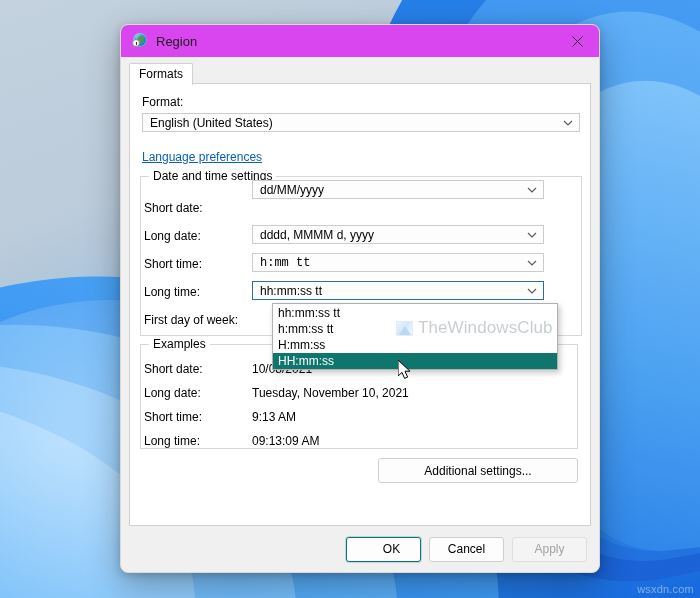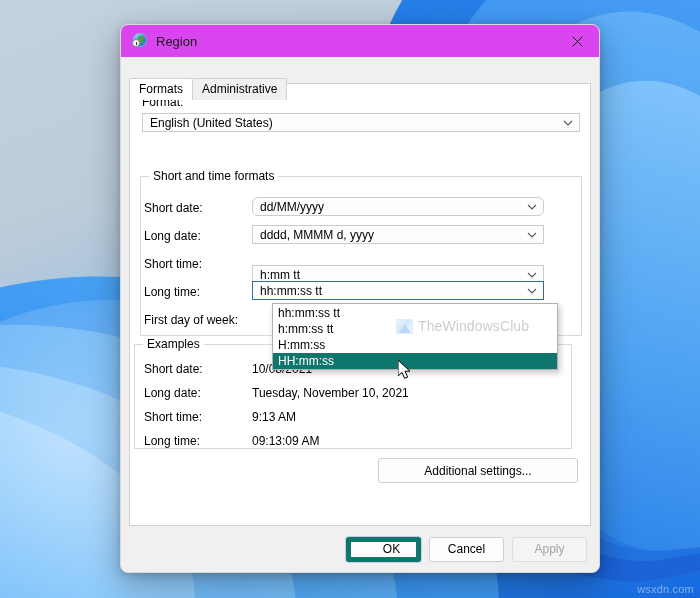--- a/index.html
+++ b/index.html
@@ -111,21 +111,21 @@
     width: 44px; height: 33px;
     display: flex; align-items: center; justify-content: center;
     cursor: default;
   }
   #close-btn svg { display: block; }
 
   
   #tabstrip {
     position: relative;
     height: 22px;
-    margin: 20px 0 0 8px;
+    margin: 5px 0 0 8px;
     display: flex; align-items: flex-start;
     z-index: 3;
   }
   .tab {
     font-size: 12px; color: #000;
     padding: 3px 9px 3px 9px;
     border: 1px solid #d0d0d0;
     border-bottom: none;
     background: #f0f0f0;
     margin-right: -1px;
@@ -183,36 +183,36 @@
     border: 1px solid #d8d8d8;
   }
   .group-title {
     position: absolute;
     top: -8px; left: 8px;
     background: #ffffff;
     padding: 0 4px;
     font-size: 12px; color: #000;
   }
   #dt-group { left: 10px; top: 92px; width: 442px; height: 160px; }
-  #ex-group { left: 4px; top: 260px; width: 438px; height: 105px; }
+  #ex-group { left: 10px; top: 260px; width: 438px; height: 105px; }
 
   .row-label {
     position: absolute;
     font-size: 12px; color: #000;
     left: 14px;
   }
   .row-combo { left: 122px; width: 292px; }
 
   
   #lbl-shortdate { top: 117px; }
-  #cmb-shortdate { top: 113px; border-radius: 6px; }
+  #cmb-shortdate { top: 96px; }
   #lbl-longdate  { top: 145px; }
   #cmb-longdate  { top: 141px; }
   #lbl-shorttime { top: 173px; }
-  #cmb-shorttime { top: 181px; }
+  #cmb-shorttime { top: 169px; font-family: Liberation Mono, monospace; }
   #lbl-longtime  { top: 201px; }
   #cmb-longtime  { top: 197px; }
   #lbl-firstday  { top: 229px; }
 
   
   .ex-label { position: absolute; left: 14px; font-size: 12px; color: #000; }
   .ex-value { position: absolute; left: 122px; font-size: 12px; color: #000; }
   #exl-1 { top: 278px; } #exv-1 { top: 278px; }
   #exl-2 { top: 302px; } #exv-2 { top: 302px; }
   #exl-3 { top: 326px; } #exv-3 { top: 326px; }
@@ -268,21 +268,21 @@
     background: linear-gradient(135deg, #dbeefb 0%, #bcdcf6 45%, #e8f4fc 100%);
     border: 1px solid #cfe4f5;
     position: relative; overflow: hidden;
   }
   #twc-watermark .twc-logo::after {
     content: ""; position: absolute; left: 2px; bottom: 0;
     border-left: 6px solid transparent; border-right: 6px solid transparent;
     border-bottom: 9px solid #7cb6e6; opacity: .75;
   }
   #twc-watermark .twc-text {
-    font-size: 14px; color: #a9b0b6; letter-spacing: .1px;
+    font-size: 17px; color: #a9b0b6; letter-spacing: .1px;
   }
 
   
   #cursor {
     position: absolute;
     left: 398px; top: 360px;
     z-index: 40;
     pointer-events: none;
   }
 
@@ -297,21 +297,21 @@
   }
   .btn {
     width: 75px; height: 25px;
     background: #fdfdfd;
     border: 1px solid #cfcfcf;
     border-radius: 3px;
     font-size: 12px; color: #000;
     display: flex; align-items: center; justify-content: center;
   }
   .btn.default {
-    border: 5px solid #0f766e;
+    border: 1px solid #0f766e;
     box-shadow: 0 0 0 1px rgba(46,124,196,.25);
     padding-left: 16px;
   }
   .btn.disabled { color: #a3a3a3; border-color: #dedede; background: #f4f4f4; }
 </style>
 </head>
 <body>
 
 <div id="desktop">
   <div class="bloom r1"></div>
@@ -341,41 +341,39 @@
         <line x1="0.5" y1="0.5" x2="10.5" y2="10.5" stroke="#1b1b1b" stroke-width="1"></line>
         <line x1="10.5" y1="0.5" x2="0.5" y2="10.5" stroke="#1b1b1b" stroke-width="1"></line>
       </svg>
     </div>
   </div>
 
   <div id="tabstrip">
     <div class="tab active">
       <span>Formats</span>
     </div>
-    <div class="tab">
-      <span>Administrative</span>
-    </div>
   </div>
 
   <div id="tabbody">
 
     <div id="format-label" class="field-label">Format:</div>
 
     <div id="format-combo" class="combo">
       <span class="val">English (United States)</span>
       <span class="chev">
         <svg width="10" height="6" viewBox="0 0 10 6">
             <polyline points="1,1 5,5 9,1" fill="none" stroke="#5a5a5a" stroke-width="1.2"></polyline>
           </svg>
       </span>
     </div>
 
+    <div id="lang-link">Language preferences</div>
 
     <div id="dt-group" class="group">
-      <div class="group-title">Short and time formats</div>
+      <div class="group-title">Date and time settings</div>
     </div>
 
     <div id="lbl-shortdate" class="row-label">Short date:</div>
     <div id="cmb-shortdate" class="combo row-combo">
       <span class="val">dd/MM/yyyy</span>
       <span class="chev">
         <svg width="10" height="6" viewBox="0 0 10 6">
             <polyline points="1,1 5,5 9,1" fill="none" stroke="#5a5a5a" stroke-width="1.2"></polyline>
           </svg>
       </span>

